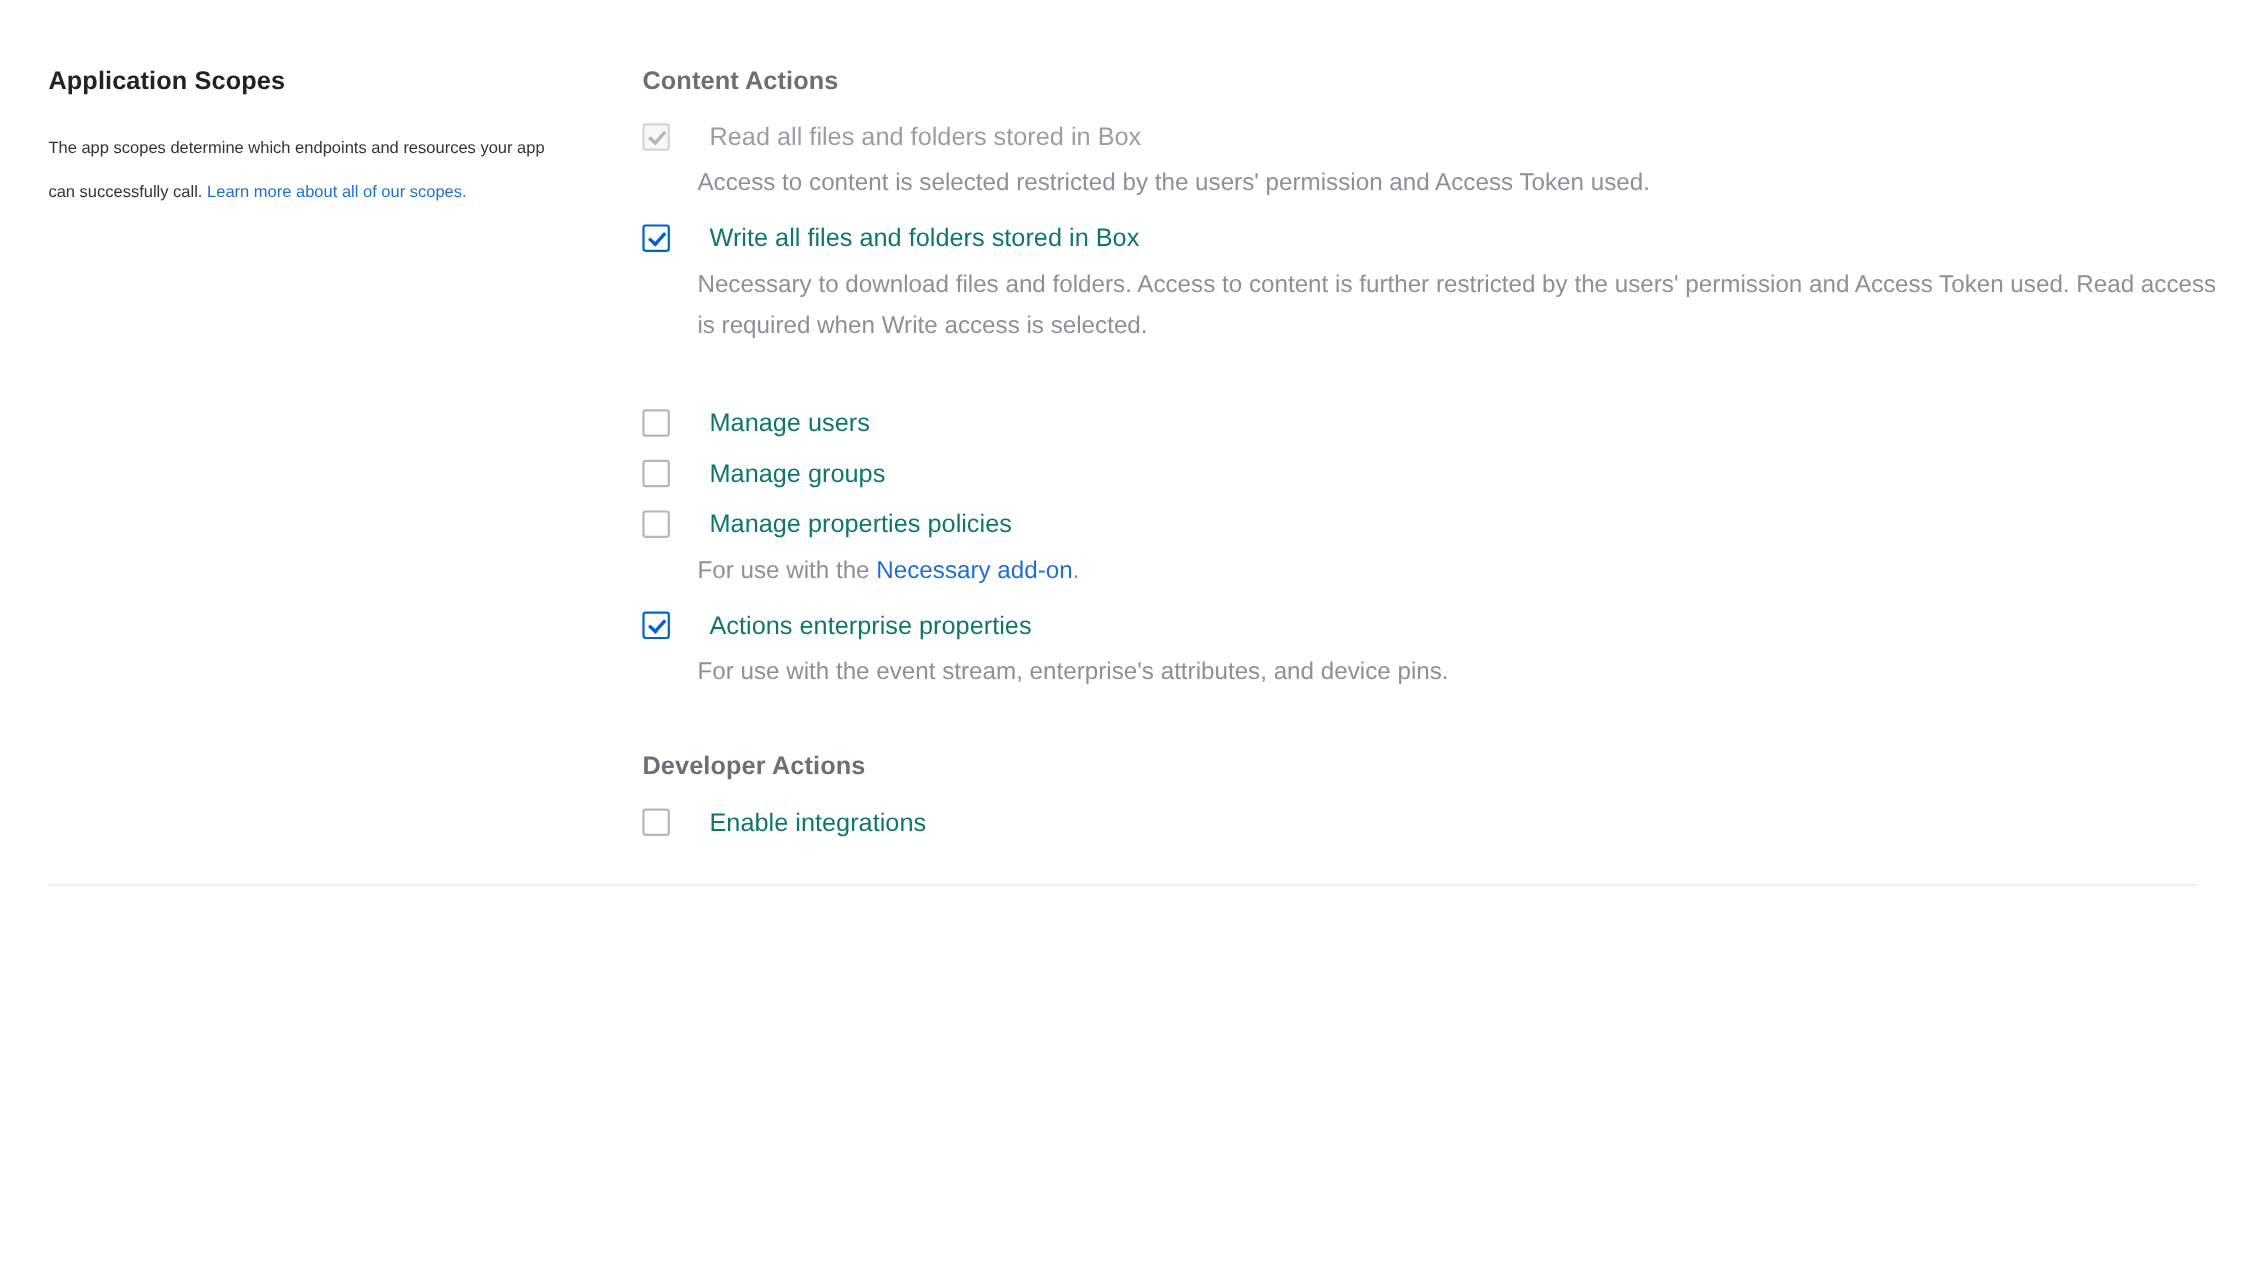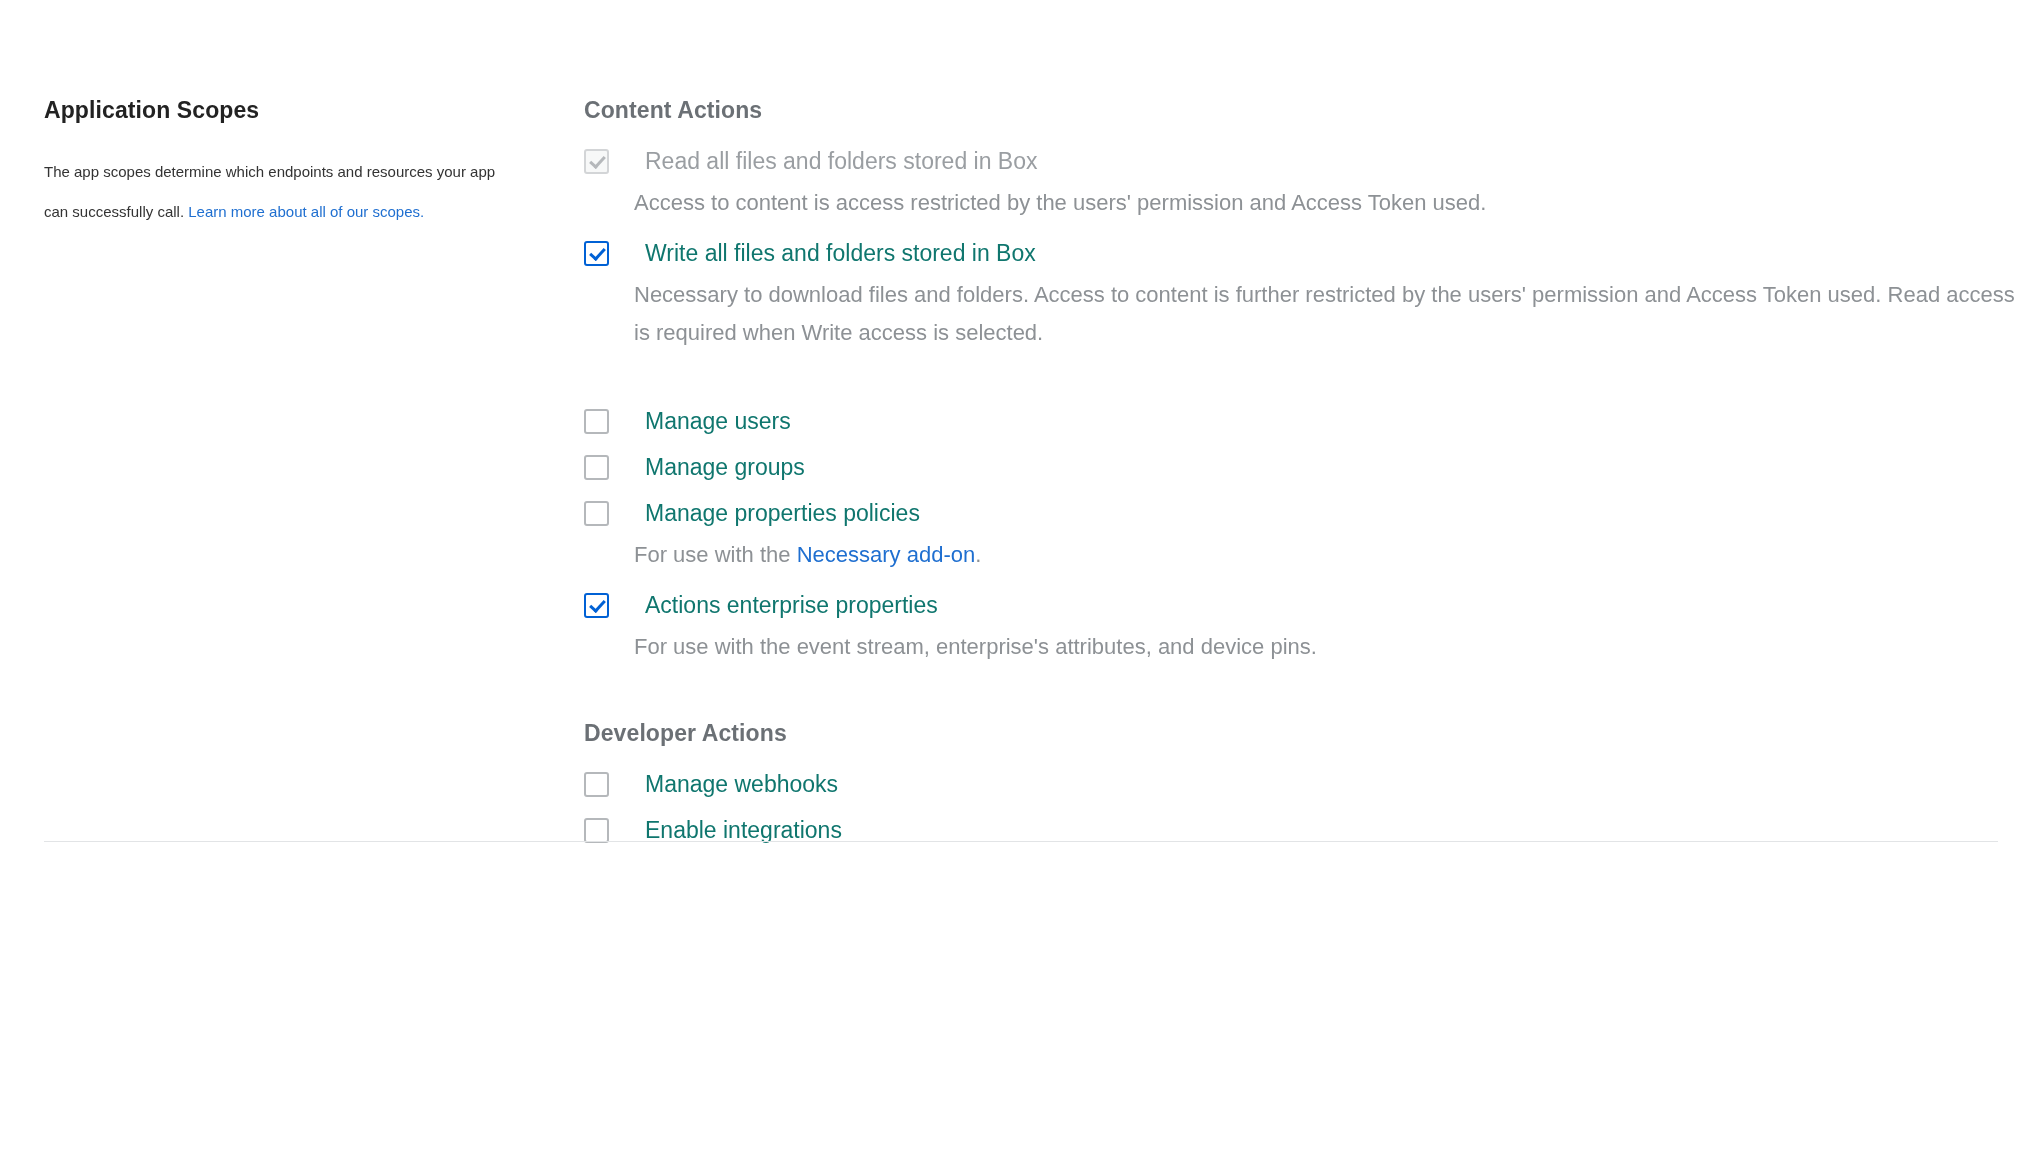--- a/index.html
+++ b/index.html
@@ -13,21 +13,20 @@
     font-family: "Liberation Sans", sans-serif;
     color: #222222;
     -webkit-font-smoothing: antialiased;
     overflow: hidden;
   }
   .page {
     position: relative;
     width: 2042px;
     height: 843px;
     box-sizing: border-box;
-    margin-top: 37px;
   }
   .content-row {
     display: flex;
     align-items: flex-start;
     padding: 60px 0 0 0;
   }
   
   .left-col {
     width: 500px;
     padding-left: 44px;
@@ -158,21 +157,21 @@
     <div class="right-col">
 
       <div class="group">
         <h3 class="group-title">Content Actions</h3>
 
         <div class="option">
           <div class="option-line">
             <span class="cbox checked disabled"></span>
             <span class="option-label muted">Read all files and folders stored in Box</span>
           </div>
-          <div class="option-desc">Access to content is access restricted by the users' permission and Access Token used.</div>
+          <div class="option-desc">Access to content is selected restricted by the users' permission and Access Token used.</div>
         </div>
 
         <div class="option">
           <div class="option-line">
             <span class="cbox checked"></span>
             <span class="option-label">Write all files and folders stored in Box</span>
           </div>
           <div class="option-desc">Necessary to download files and folders. Access to content is further restricted by the users' permission and Access Token used. Read access is required when Write access is selected.</div>
         </div>
       </div>
@@ -206,26 +205,20 @@
             <span class="cbox checked"></span>
             <span class="option-label">Actions enterprise properties</span>
           </div>
           <div class="option-desc">For use with the event stream, enterprise's attributes, and device pins.</div>
         </div>
       </div>
 
       <div class="group">
         <h3 class="group-title">Developer Actions</h3>
 
-        <div class="option">
-          <div class="option-line">
-            <span class="cbox"></span>
-            <span class="option-label">Manage webhooks</span>
-          </div>
-        </div>
 
         <div class="option">
           <div class="option-line">
             <span class="cbox"></span>
             <span class="option-label">Enable integrations</span>
           </div>
         </div>
       </div>
 
     </div>

